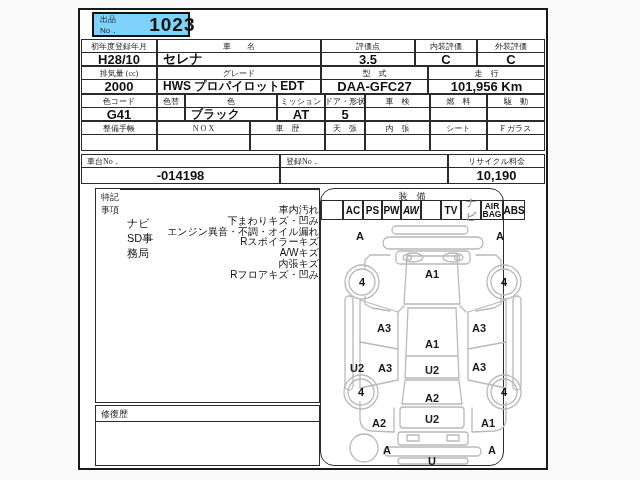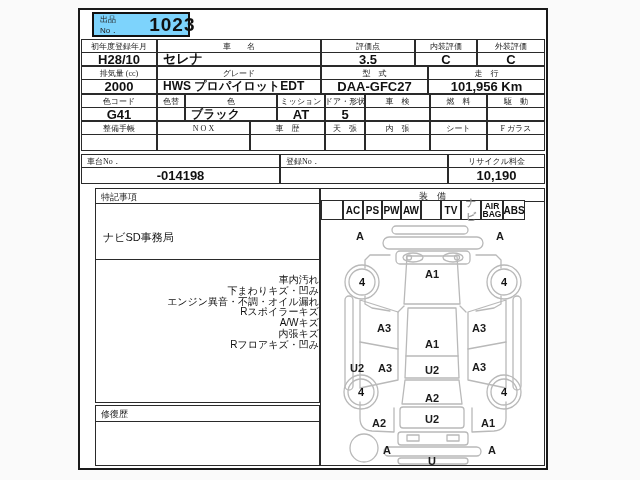--- a/index.html
+++ b/index.html
@@ -158,49 +158,49 @@
     </div>
     <div class="abs tcell" style="left:200px;top:144px;width:168px;height:30px;">
       <div class="tlabel" style="justify-content:flex-start;padding-left:5px;">登録No．</div>
       <div class="tval"></div>
     </div>
     <div class="abs tcell" style="left:368px;top:144px;width:97px;height:30px;">
       <div class="tlabel">リサイクル料金</div>
       <div class="tval big">10,190</div>
     </div>
 
-    <div class="abs panel" style="left:15px;top:178px;width:225px;height:215px;display:flex;flex-direction:column;">
+    <div class="abs panel" style="left:15px;top:178px;width:225px;height:215px;display:flex;">
       <div class="plabel" style="height:12px;">特記事項</div>
       <div class="officebox" style="height:55px;">
         <div class="officetext">ナビSD事務局</div>
       </div>
       <div class="listbox" style="flex:1;">
         <div class="listitem">車内汚れ</div>
         <div class="listitem">下まわりキズ・凹み</div>
         <div class="listitem">エンジン異音・不調・オイル漏れ</div>
         <div class="listitem">Rスポイラーキズ</div>
         <div class="listitem">A/Wキズ</div>
         <div class="listitem">内張キズ</div>
         <div class="listitem">Rフロアキズ・凹み</div>
       </div>
     </div>
 
     <div class="abs panel" style="left:15px;top:395px;width:225px;height:61px;display:flex;flex-direction:column;gap:32px;">
       <div class="plabel" style="height:13px;border-bottom:1px solid #2a2a2a;">修復歴</div>
       <div style="flex:1;"></div>
     </div>
 
-    <div class="abs panel" style="left:240px;top:178px;width:225px;height:278px;">
+    <div class="abs panel" style="left:240px;top:178px;width:184px;height:278px;border-radius:14px;">
       <div class="eqheader" style="height:11px;">装　備</div>
     </div>
     <div class="abs eq" style="left:241px;top:190px;width:22px;height:20px;"></div>
     <div class="abs eq" style="left:263px;top:190px;width:20px;height:20px;">AC</div>
     <div class="abs eq" style="left:283px;top:190px;width:19px;height:20px;">PS</div>
     <div class="abs eq" style="left:302px;top:190px;width:19px;height:20px;">PW</div>
-    <div class="abs eq" style="left:321px;top:190px;width:20px;height:20px;">AW</div>
+    <div class="abs eq" style="left:321px;top:190px;width:20px;height:20px;font-style:italic;">AW</div>
     <div class="abs eq" style="left:341px;top:190px;width:20px;height:20px;"></div>
     <div class="abs eq" style="left:361px;top:190px;width:20px;height:20px;">TV</div>
     <div class="abs eq gray" style="left:381px;top:190px;width:20px;height:20px;">ナビ</div>
     <div class="abs eq small" style="left:401px;top:190px;width:22px;height:20px;">AIR BAG</div>
     <div class="abs eq" style="left:423px;top:190px;width:22px;height:20px;">ABS</div>
 
     <svg class="abs car-svg" style="left:240px;top:212px;" width="225" height="244" viewBox="0 0 225 244">
       <g stroke="#b9b9b9" fill="none" stroke-width="1.3" stroke-linejoin="round" stroke-linecap="round">
 
         <rect x="72" y="4" width="76" height="8" rx="4"></rect>

